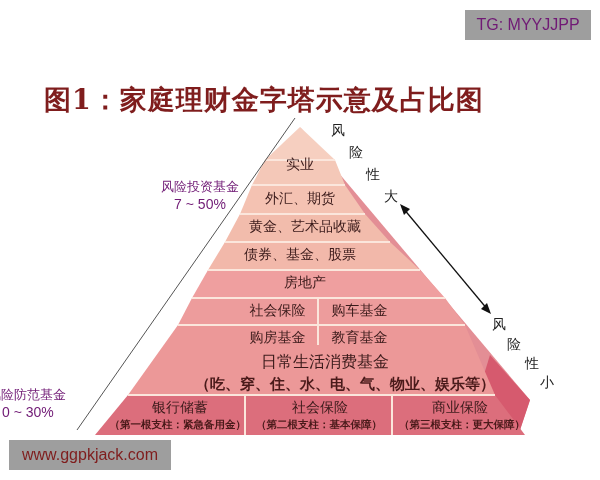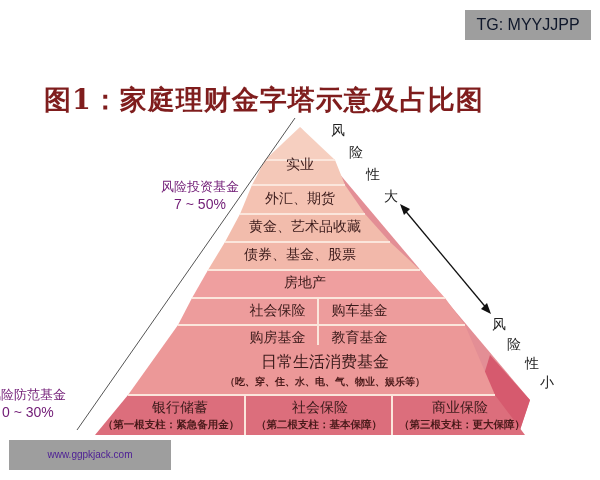--- a/index.html
+++ b/index.html
@@ -1,22 +1,22 @@
 <!DOCTYPE html>
 <html><head>
 <meta charset="utf-8">
 <style>
   html, body { margin:0; padding:0; }
   body { width:600px; height:480px; background:#ffffff; position:relative; overflow:hidden;
          font-family:"DejaVu Sans", sans-serif; }
   .wm-top { position:absolute; left:465px; top:10px; width:126px; height:30px; background:#9e9e9e;
-            color:#0f172a; font-family:"Liberation Sans", sans-serif; font-size:16px; line-height:30px;
+            color:#701a75; font-family:"Liberation Sans", sans-serif; font-size:16px; line-height:30px;
             text-align:center; }
   .wm-bottom { position:absolute; left:9px; top:440px; width:162px; height:30px; background:#9e9e9e;
-               color:#4c1d95; font-family:"Liberation Sans", sans-serif; font-size:10px; line-height:30px;
+               color:#7f1d1d; font-family:"Liberation Sans", sans-serif; font-size:16px; line-height:30px;
                text-align:center; }
   .title { position:absolute; left:44px; top:82px; font-family:"DejaVu Serif", serif; font-size:27px;
            font-weight:bold; color:#7f1d1d; letter-spacing:1px; }
   svg.pyr { position:absolute; left:0; top:0; }
   .lbl { position:absolute; font-size:13px; color:#701a75; text-align:center; white-space:nowrap; }
   .pct { font-family:"Liberation Sans", sans-serif; font-size:14px; }
   .layer-text { position:absolute; font-size:14px; color:#3a1a1a; text-align:center; white-space:nowrap; }
   .sub { font-size:10.5px; font-weight:bold; color:#4a1a1a; }
   .risk-char { position:absolute; font-size:14px; color:#222; }
 </style>
@@ -66,24 +66,24 @@
 <div class="layer-text" style="left:270px;top:156px;width:60px;">实业</div>
 <div class="layer-text" style="left:240px;top:190px;width:120px;">外汇、期货</div>
 <div class="layer-text" style="left:230px;top:218px;width:150px;">黄金、艺术品收藏</div>
 <div class="layer-text" style="left:225px;top:246px;width:150px;">债券、基金、股票</div>
 <div class="layer-text" style="left:265px;top:274px;width:80px;">房地产</div>
 <div class="layer-text" style="left:240px;top:302px;width:75px;">社会保险</div>
 <div class="layer-text" style="left:322px;top:302px;width:75px;">购车基金</div>
 <div class="layer-text" style="left:240px;top:329px;width:75px;">购房基金</div>
 <div class="layer-text" style="left:322px;top:329px;width:75px;">教育基金</div>
 <div class="layer-text" style="left:240px;top:352px;width:170px;font-size:16px;">日常生活消费基金</div>
-<div class="layer-text sub" style="left:195px;top:375px;width:260px;font-size:10px;">（吃、穿、住、水、电、气、物业、娱乐等）</div>
+<div class="layer-text sub" style="left:195px;top:375px;width:260px;font-size:15px;">（吃、穿、住、水、电、气、物业、娱乐等）</div>
 
 <div class="layer-text" style="left:120px;top:399px;width:120px;">银行储蓄</div>
-<div class="layer-text sub" style="left:96px;top:418px;width:150px;">（第一根支柱：紧急备用金）</div>
+<div class="layer-text sub" style="left:96px;top:418px;width:150px;text-align:right;">（第一根支柱：紧急备用金）</div>
 <div class="layer-text" style="left:260px;top:399px;width:120px;">社会保险</div>
 <div class="layer-text sub" style="left:245px;top:418px;width:148px;">（第二根支柱：基本保障）</div>
 <div class="layer-text" style="left:400px;top:399px;width:120px;">商业保险</div>
 <div class="layer-text sub" style="left:392px;top:418px;width:140px;">（第三根支柱：更大保障）</div>
 
 <div class="lbl" style="left:150px;top:178px;width:100px;">
   <div>风险投资基金</div>
   <div class="pct">7 ~ 50%</div>
 </div>
 <div class="lbl" style="left:70px;top:302px;width:100px;">

